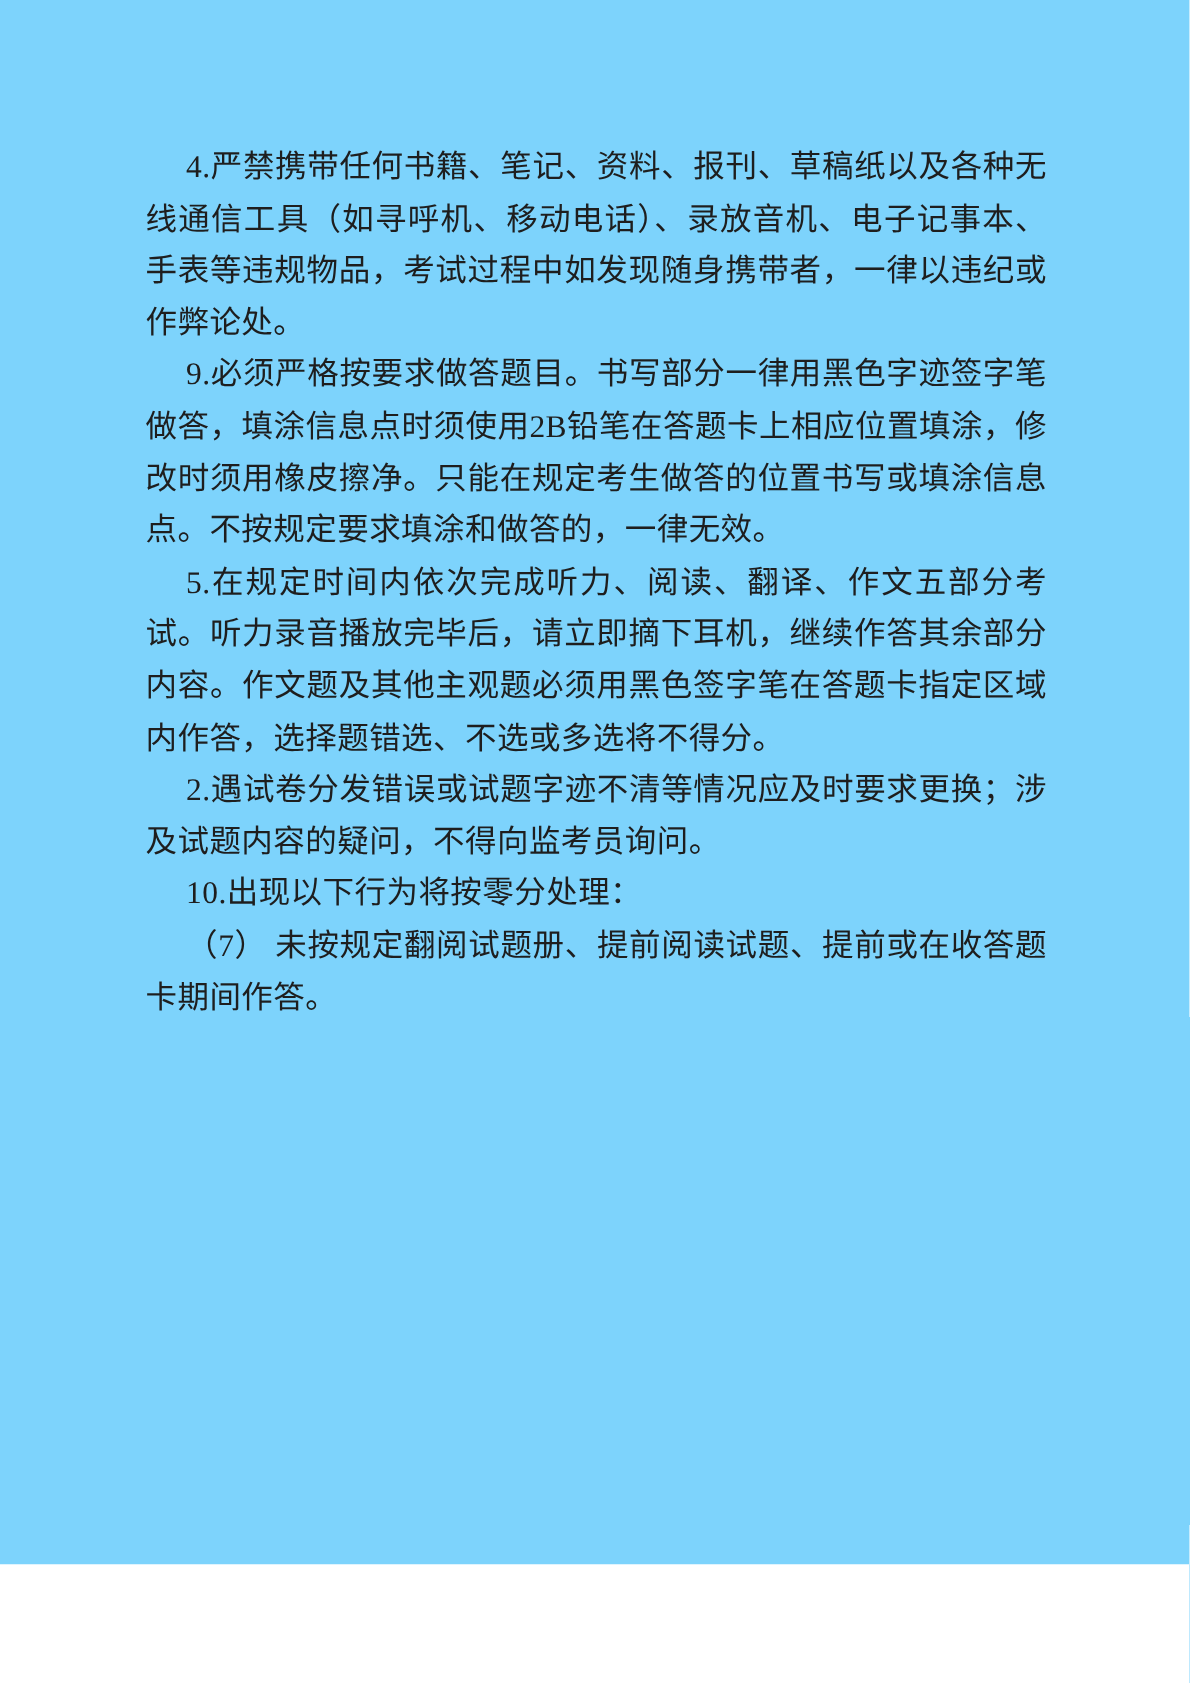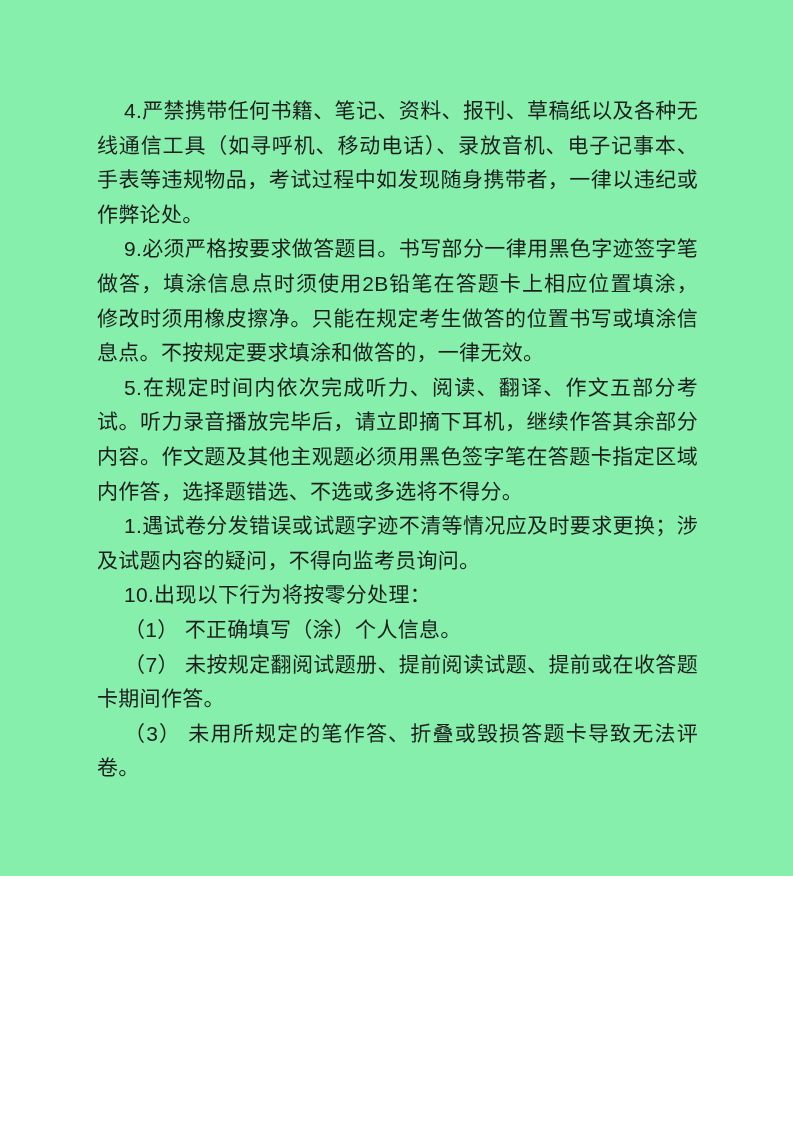--- a/index.html
+++ b/index.html
@@ -3,24 +3,24 @@
 <meta charset="utf-8">
 <style>
   html, body {
     margin: 0;
     padding: 0;
     background: #ffffff;
   }
   .page {
     position: relative;
     width: 793px;
-    height: 876px;
-    background: #86efac;
+    height: 1043px;
+    background: #7dd3fc;
     overflow: hidden;
-    font-family: Liberation Sans, sans-serif;
+    font-family: Liberation Serif, serif;
     color: #1e1e1e;
   }
   .content {
     position: absolute;
     left: 97px;
     top: 94px;
     width: 601px;
   }
   .para {
     margin: 0;
@@ -46,22 +46,20 @@
   }
 </style>
 </head>
 <body>
 
 <div class="page">
   <div class="content">
     <p class="para">4.严禁携带任何书籍、笔记、资料、报刊、草稿纸以及各种无线通信工具（如寻呼机、移动电话）、录放音机、电子记事本、手表等违规物品，考试过程中如发现随身携带者，一律以违纪或作弊论处。</p>
     <p class="para">9.必须严格按要求做答题目。书写部分一律用黑色字迹签字笔做答，填涂信息点时须使用2B铅笔在答题卡上相应位置填涂，修改时须用橡皮擦净。只能在规定考生做答的位置书写或填涂信息点。不按规定要求填涂和做答的，一律无效。</p>
     <p class="para">5.在规定时间内依次完成听力、阅读、翻译、作文五部分考试。听力录音播放完毕后，请立即摘下耳机，继续作答其余部分内容。作文题及其他主观题必须用黑色签字笔在答题卡指定区域内作答，选择题错选、不选或多选将不得分。</p>
-    <p class="para">1.遇试卷分发错误或试题字迹不清等情况应及时要求更换；涉及试题内容的疑问，不得向监考员询问。</p>
+    <p class="para">2.遇试卷分发错误或试题字迹不清等情况应及时要求更换；涉及试题内容的疑问，不得向监考员询问。</p>
     <p class="para">10.出现以下行为将按零分处理：</p>
-    <p class="para">（1） 不正确填写（涂）个人信息。</p>
     <p class="para">（7） 未按规定翻阅试题册、提前阅读试题、提前或在收答题卡期间作答。</p>
-    <p class="para">（3） 未用所规定的笔作答、折叠或毁损答题卡导致无法评卷。</p>
   </div>
   <div class="footer">
     <span class="page-number">17</span>
   </div>
 </div>
 
 </body></html>

